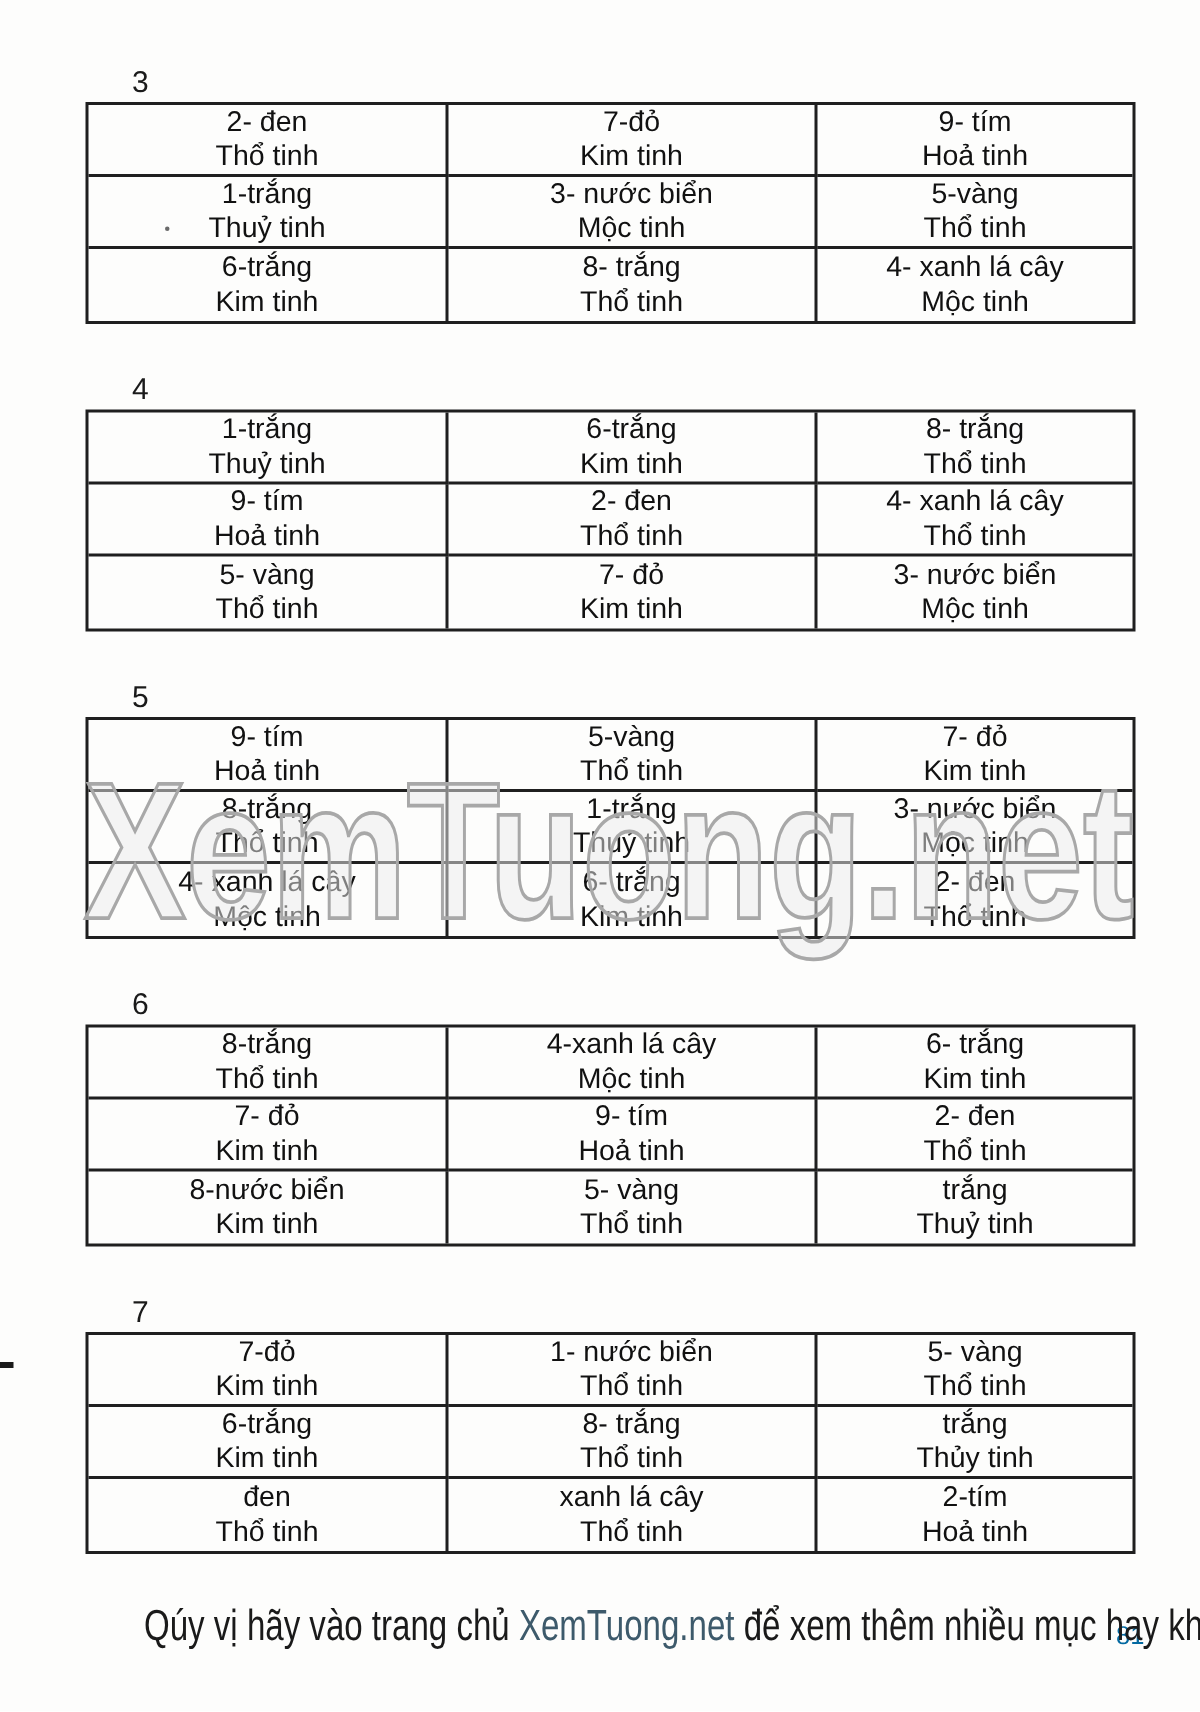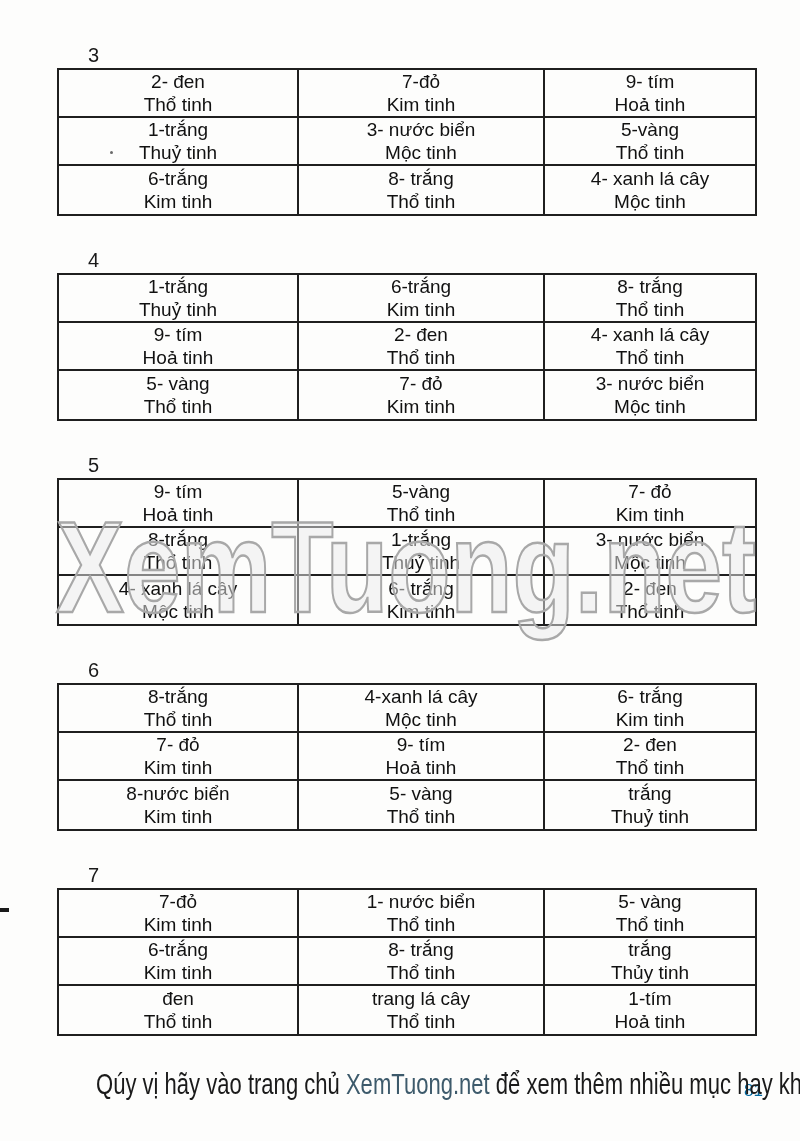--- a/index.html
+++ b/index.html
@@ -250,25 +250,25 @@
         </div>
         <div class="cell">
           <div class="cell-line">trắng</div>
           <div class="cell-line">Thủy tinh</div>
         </div>
         <div class="cell">
           <div class="cell-line">đen</div>
           <div class="cell-line">Thổ tinh</div>
         </div>
         <div class="cell">
-          <div class="cell-line">trang lá cây</div>
-          <div class="cell-line">Thổ tinh</div>
-        </div>
-        <div class="cell">
-          <div class="cell-line">1-tím</div>
+          <div class="cell-line">xanh lá cây</div>
+          <div class="cell-line">Thổ tinh</div>
+        </div>
+        <div class="cell">
+          <div class="cell-line">2-tím</div>
           <div class="cell-line">Hoả tinh</div>
         </div>
       </div>
     </div>
 
   <svg class="watermark" viewBox="0 0 712 182" width="712" height="182">
     <text id="wm-text" x="2" y="108" font-family="Liberation Sans, sans-serif" font-weight="bold" font-size="130" textLength="700" lengthAdjust="spacingAndGlyphs" stroke-width="2.5" stroke="#a8a8a8" fill="rgba(235,235,235,0.5)">XemTuong.net</text>
   </svg>
 
   <div class="page-number">81</div>

